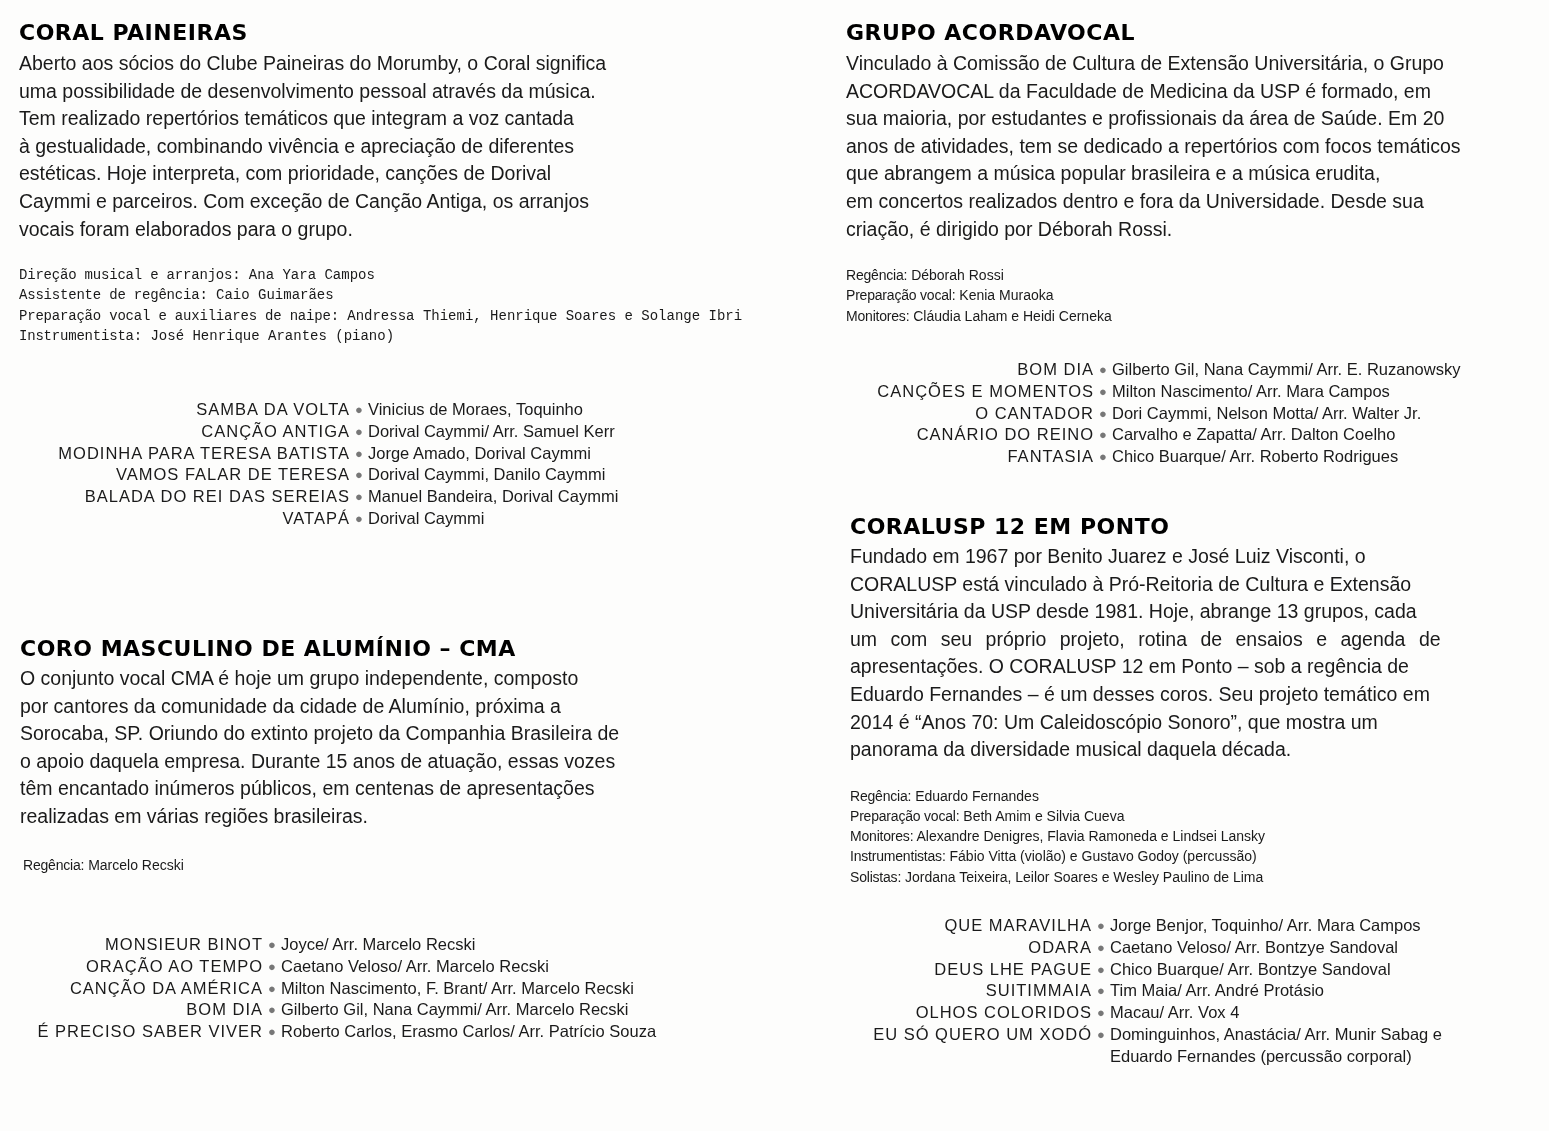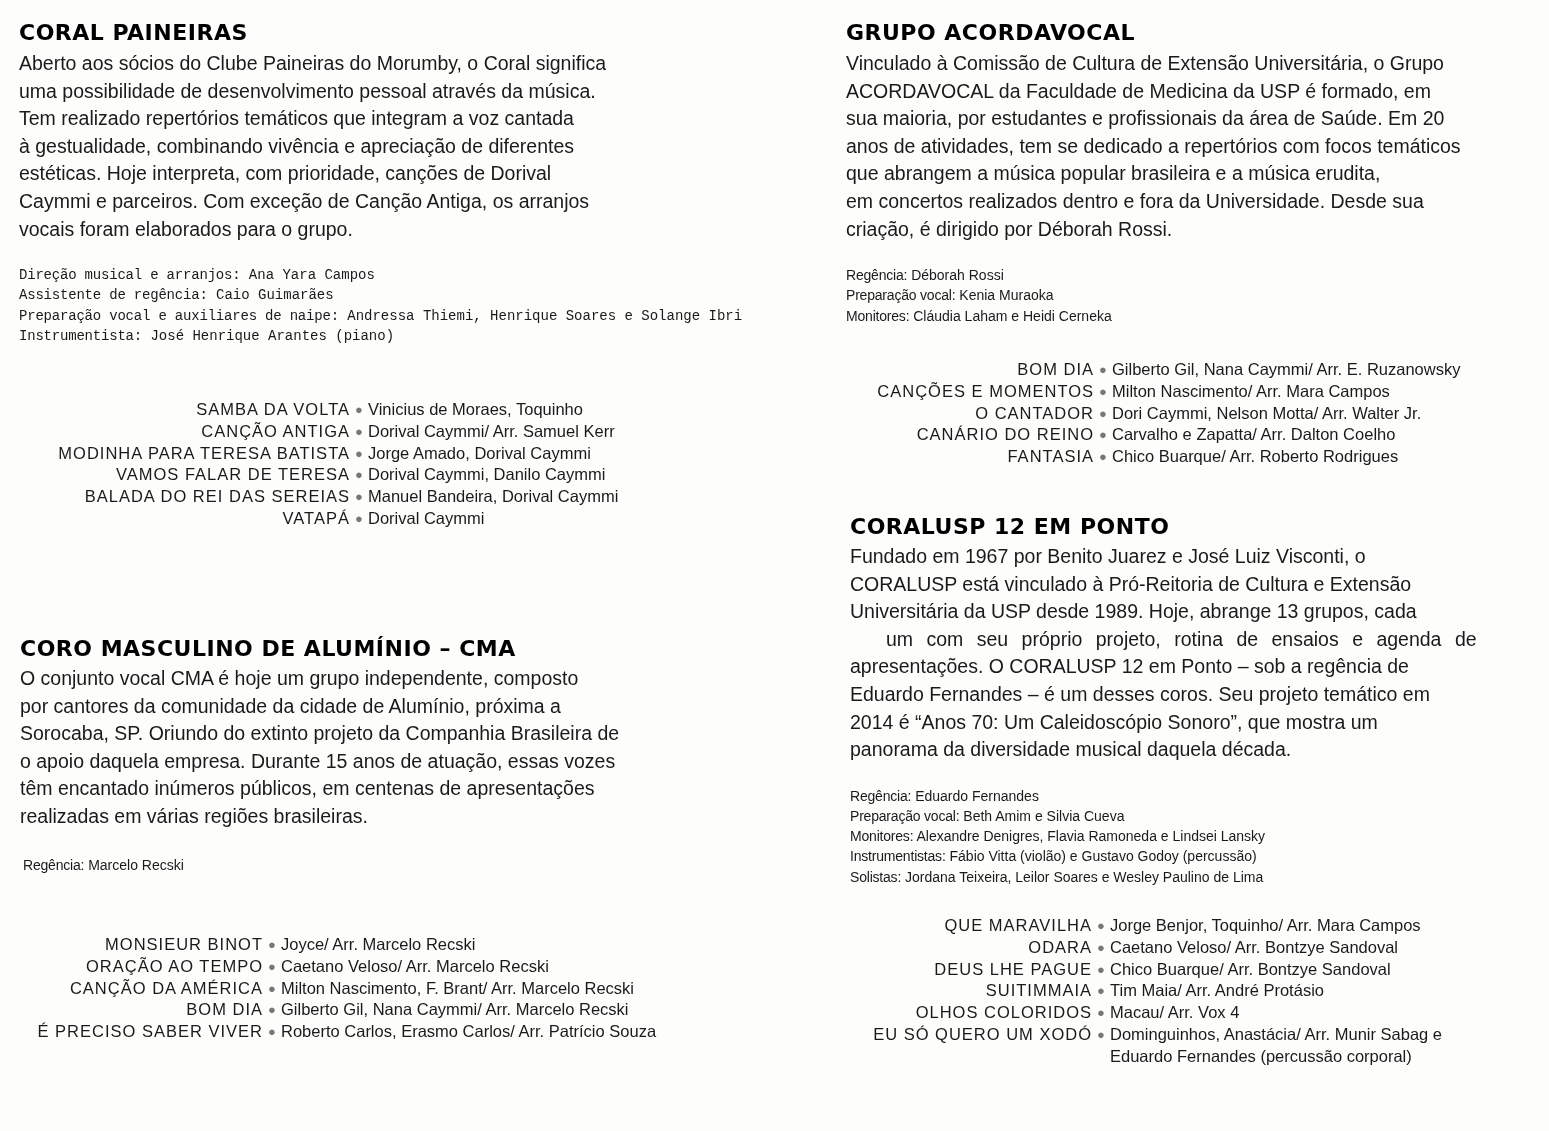--- a/index.html
+++ b/index.html
@@ -163,22 +163,22 @@
       <span class="bullet">●</span>
       <span class="authors">Chico Buarque/ Arr. Roberto Rodrigues</span>
     </div>
 </div>
 
 <div class="section" style="left:850px;top:514px;width:690px;">
   <h2 class="title">CORALUSP 12 EM PONTO</h2>
   <p class="desc" style="margin-top:3px;">
     <span class="line">Fundado em 1967 por Benito Juarez e José Luiz Visconti, o</span>
     <span class="line">CORALUSP está vinculado à Pró-Reitoria de Cultura e Extensão</span>
-    <span class="line">Universitária da USP desde 1989. Hoje, abrange 13 grupos,  cada</span>
-    <span class="line" style="word-spacing:8px;margin-left:36px;">um com seu próprio projeto, rotina de ensaios e agenda de</span>
+    <span class="line">Universitária da USP desde 1981. Hoje, abrange 13 grupos,  cada</span>
+    <span class="line" style="word-spacing:8px;">um com seu próprio projeto, rotina de ensaios e agenda de</span>
     <span class="line">apresentações. O CORALUSP 12 em Ponto – sob a regência de</span>
     <span class="line">Eduardo Fernandes – é um desses coros. Seu projeto temático em</span>
     <span class="line">2014 é “Anos 70: Um Caleidoscópio Sonoro”, que mostra um</span>
     <span class="line">panorama da diversidade musical daquela década.</span>
   </p>
   <div class="credits" style="margin-top:22px;">
     <span class="cline"><span class="lbl">Regência:</span> <span>Eduardo Fernandes</span></span>
     <span class="cline"><span class="lbl">Preparação vocal:</span> <span>Beth Amim e Silvia Cueva</span></span>
     <span class="cline"><span class="lbl">Monitores:</span> <span>Alexandre Denigres, Flavia Ramoneda e Lindsei Lansky</span></span>
     <span class="cline"><span class="lbl">Instrumentistas:</span> <span>Fábio Vitta (violão) e Gustavo Godoy (percussão)</span></span>

